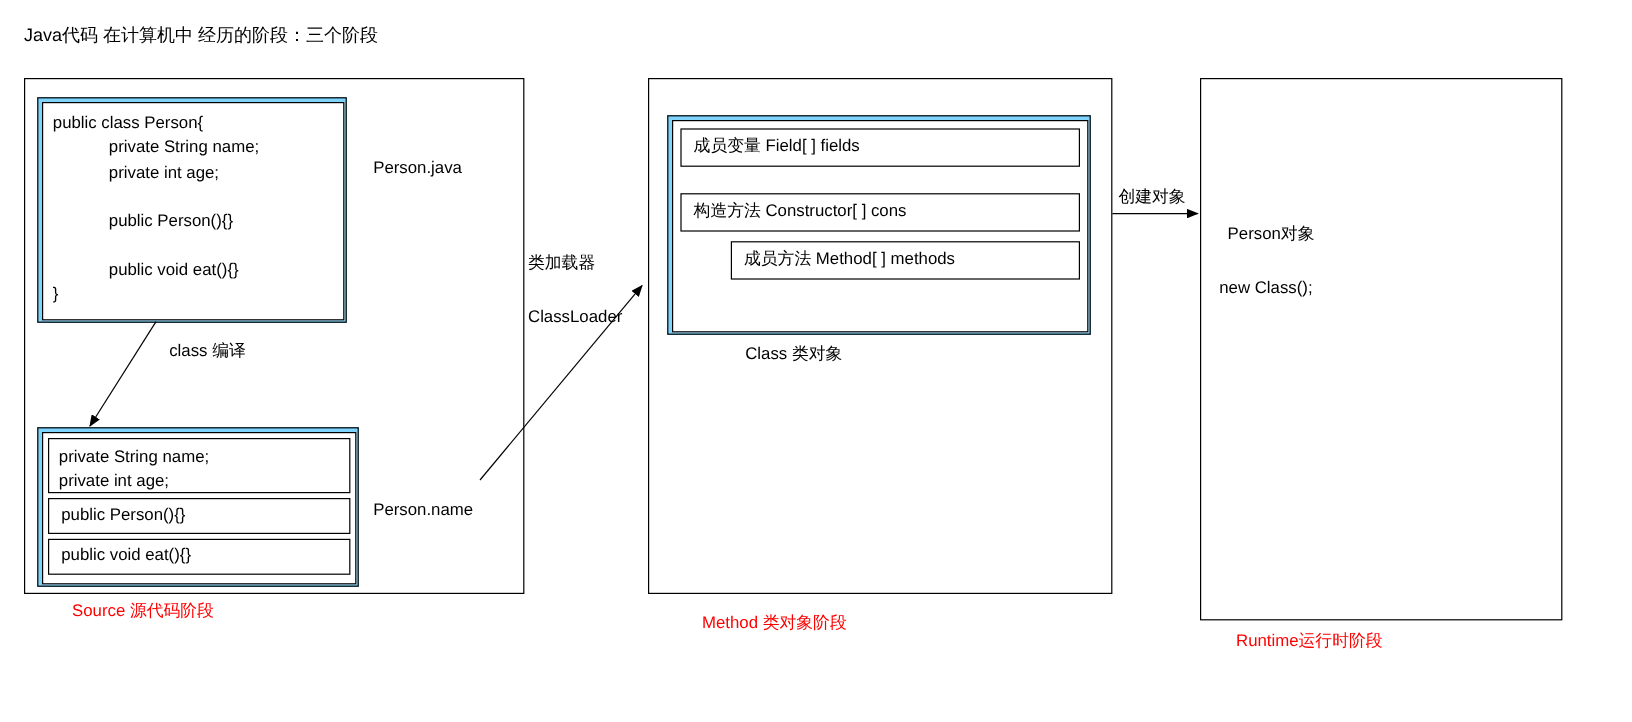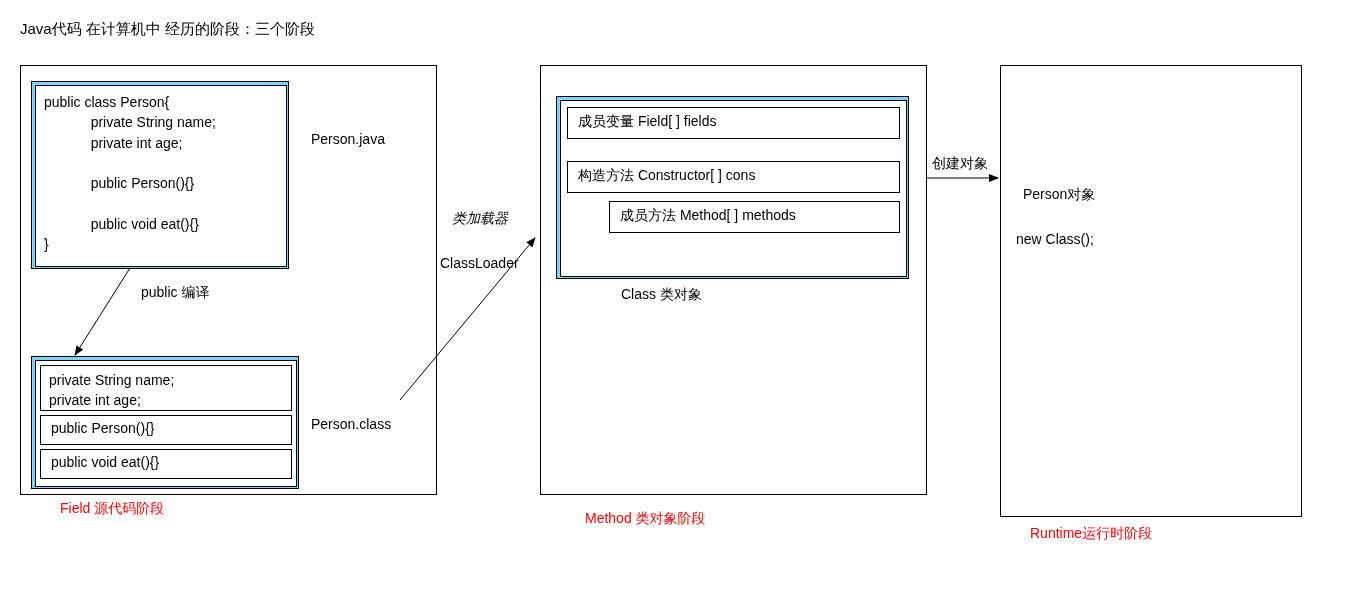--- a/index.html
+++ b/index.html
@@ -42,43 +42,43 @@
 
             public Person(){}
 
             public void eat(){}
 }</div>
     </div>
   </div>
 
   <div class="abs" style="left:290px; top:65px;">Person.java</div>
 
-  <div class="abs" style="left:120px; top:218px;">public 编译</div>
+  <div class="abs" style="left:120px; top:218px;">class 编译</div>
 
   <div class="abs dbox-outer" style="left:10px; top:290px; width:260px; height:125px;">
     <div class="dbox-inner" style="width:100%; height:100%; position:relative;">
       <div class="abs box" style="left:4px; top:4px; right:4px; height:44px;">
         <div class="code" style="padding:4px 8px;">private String name;
 private int age;</div>
       </div>
       <div class="abs box" style="left:4px; top:54px; right:4px; height:28px;">
         <div style="padding:4px 10px;">public Person(){}</div>
       </div>
       <div class="abs box" style="left:4px; top:88px; right:4px; height:28px;">
         <div style="padding:4px 10px;">public void eat(){}</div>
       </div>
     </div>
   </div>
 
-  <div class="abs" style="left:290px; top:350px;">Person.class</div>
+  <div class="abs" style="left:290px; top:350px;">Person.name</div>
 </div>
 
-<div class="abs red" style="left:60px; top:500px;">Field 源代码阶段</div>
+<div class="abs red" style="left:60px; top:500px;">Source 源代码阶段</div>
 
-<div class="abs" style="left:452px; top:210px;font-style:italic;">类加载器</div>
+<div class="abs" style="left:440px; top:210px;">类加载器</div>
 <div class="abs" style="left:440px; top:255px;">ClassLoader</div>
 
 <div class="abs box" style="left:540px; top:65px; width:385px; height:428px;">
 
   <div class="abs dbox-outer" style="left:15px; top:30px; width:345px; height:175px;">
     <div class="dbox-inner" style="width:100%; height:100%; position:relative;">
       <div class="abs box" style="left:6px; top:60px; right:6px; height:30px;">
         <div style="padding:5px 10px;">构造方法  Constructor[ ] cons</div>
       </div>
       <div class="abs box" style="left:6px; top:6px; right:6px; height:30px;">

